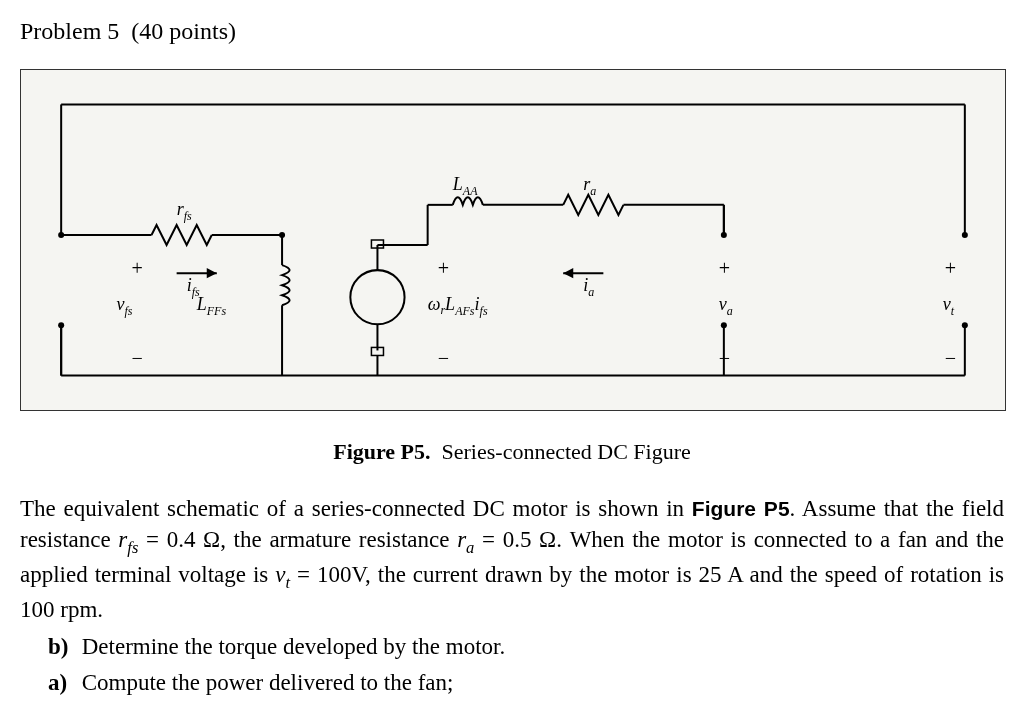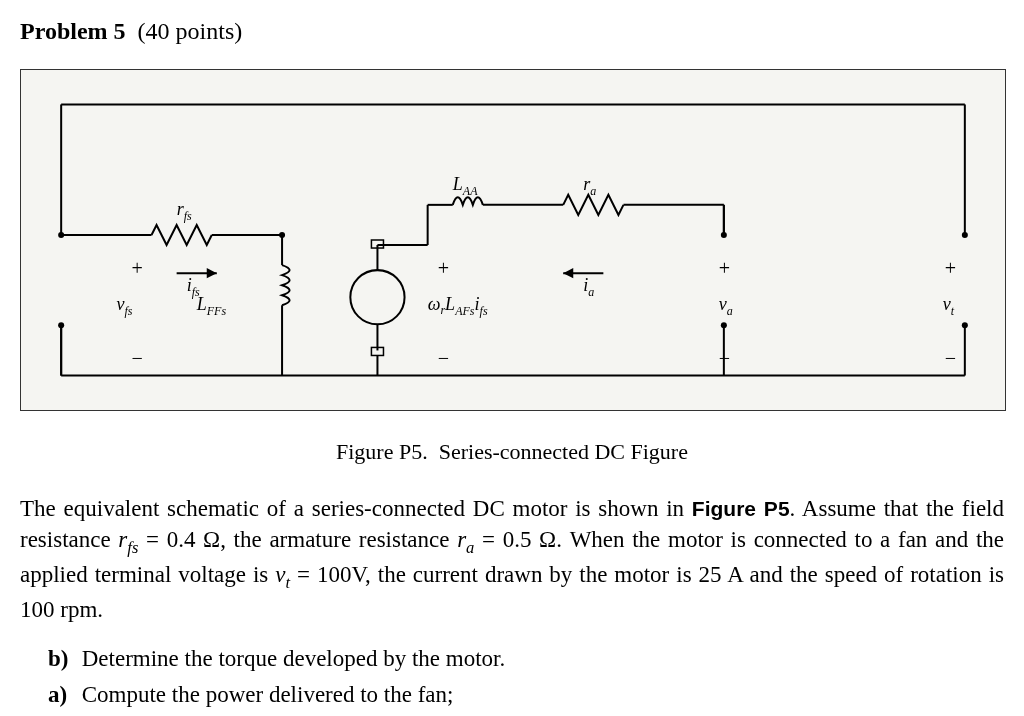--- a/index.html
+++ b/index.html
@@ -9,42 +9,42 @@
       background: #fff;
       color: #000;
       font-size: 22px;
       line-height: 1.4;
     }
     .header {
       font-size: 24px;
       margin-bottom: 20px;
     }
     .header .bold {
-      font-weight: bold;
+      font-weight: normal;
     }
     .figure-container {
       margin: 20px 0;
     }
     .circuit-svg {
       width: 100%;
       height: 340px;
       background: #f5f5f2;
       border: 1px solid #333;
     }
     .figure-caption {
       text-align: center;
       margin: 18px 0 25px 0;
       font-size: 22px;
     }
     .figure-caption .bold {
-      font-weight: normal;
+      font-weight: bold;
     }
     .body-text {
       text-align: justify;
-      margin-bottom: 18px;
+      margin-bottom: 6px;
       font-size: 23px;
       line-height: 1.35;
     }
     .body-text .bold {
       font-weight: bold;
       font-family: Arial, sans-serif;
       font-size: 21px;
     }
     .italic {
       font-style: italic;

